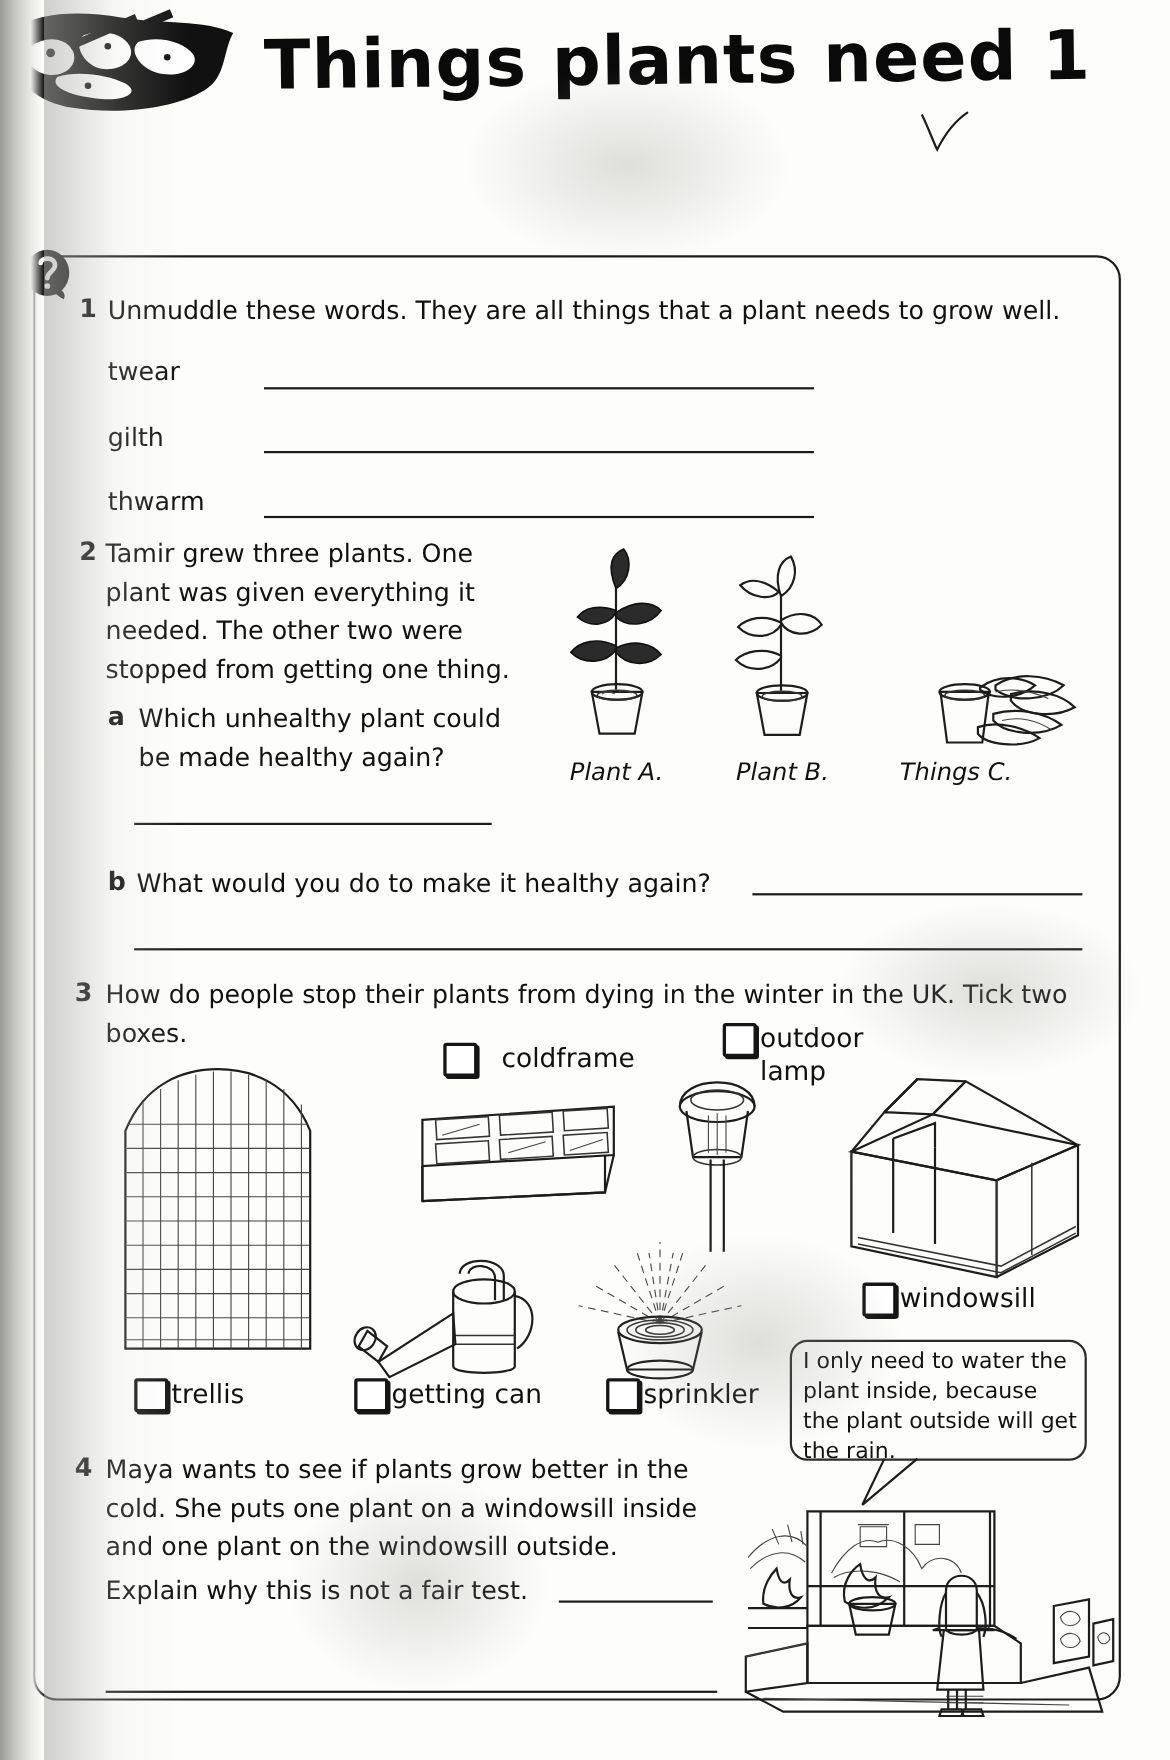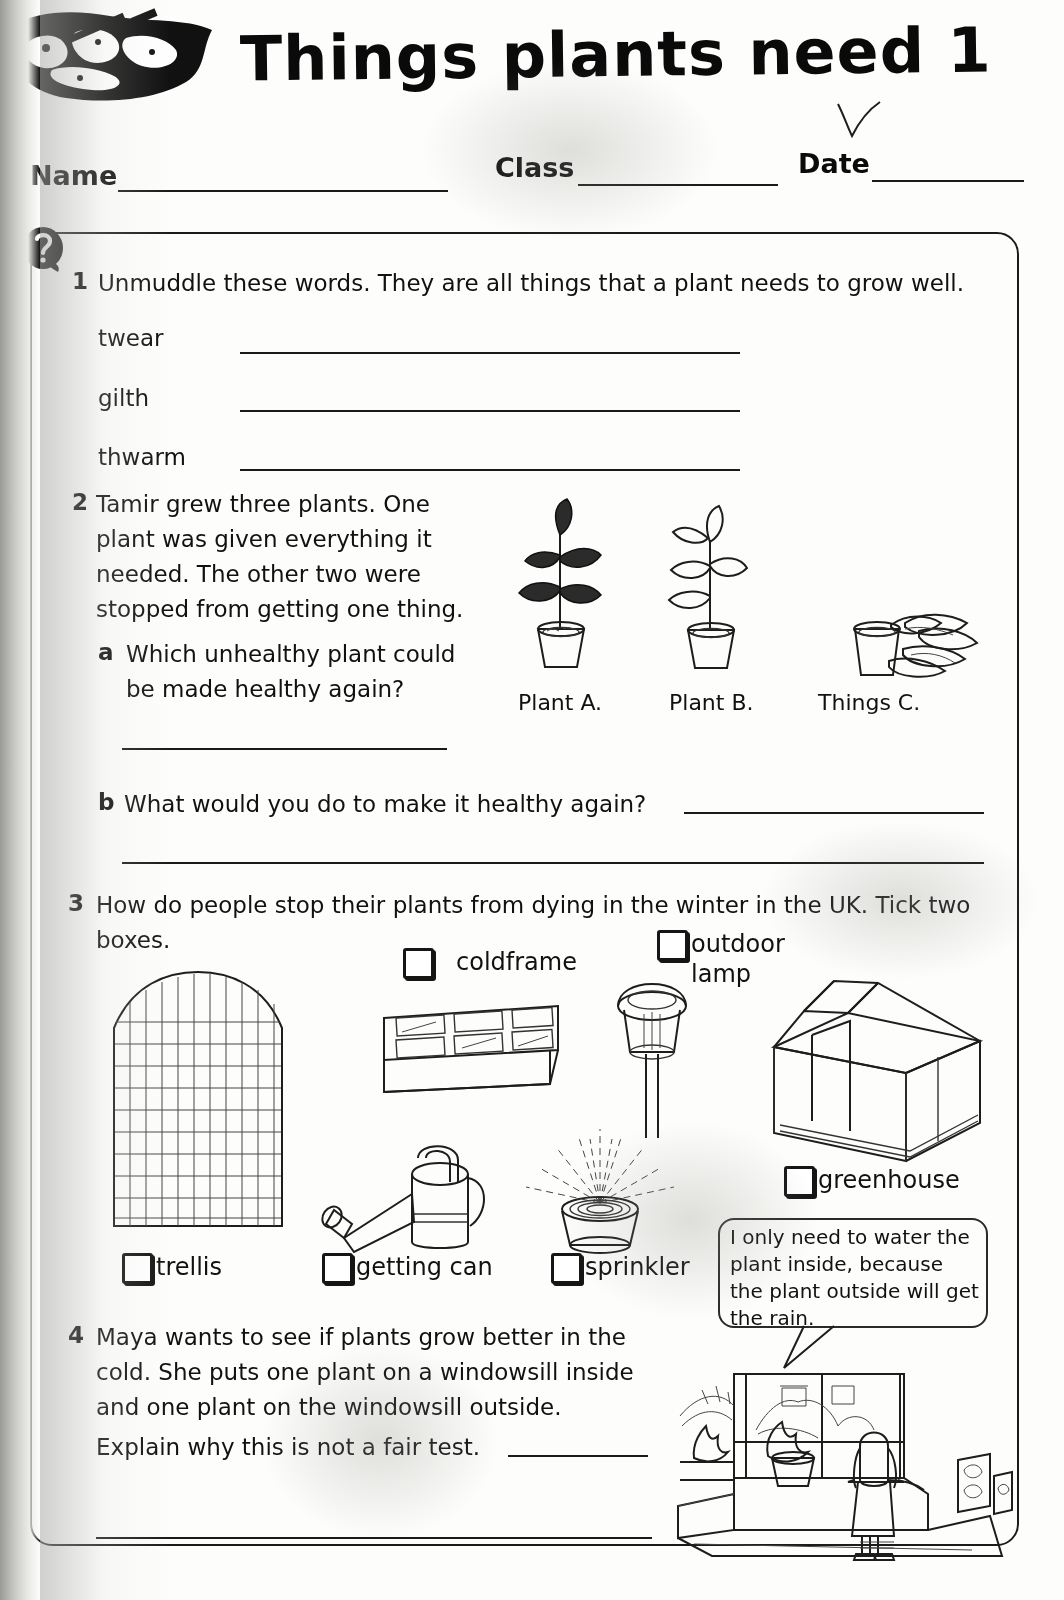--- a/index.html
+++ b/index.html
@@ -65,21 +65,21 @@
     position:absolute;font-weight:700;font-size:23px;color:#0b0b0b;
   }
   .qtext{
     position:absolute;font-size:23px;line-height:35px;color:#111;
     font-family:"DejaVu Sans", sans-serif;
   }
   .answerline{position:absolute;height:0;border-bottom:2px solid #1a1a1a;}
   .word{position:absolute;font-size:23px;color:#111;}
 
   .plantlabel{
-    position:absolute;font-size:22px;color:#111;text-align:center;
+    position:absolute;font-style:italic;font-size:22px;color:#111;text-align:center;
   }
 
   
   .cbox{
     position:absolute;width:25px;height:25px;
     border:3px solid #151515;border-radius:3px;background:#fff;
     box-shadow:2px 2px 0 #151515;
   }
   .cblabel{position:absolute;font-size:24px;color:#111;line-height:30px;}
 
@@ -125,30 +125,20 @@
 
     <div class="title">Things plants need 1</div>
 
     <div class="tick-mark">
       <svg width="46" height="40" viewBox="0 0 46 40">
         <path class="ln" d="M2 4 C8 16,12 28,16 36 C22 24,32 10,44 2" stroke-width="2.2"></path>
       </svg>
     </div>
   </div>
 
-  <div class="fieldrow">
-    <div class="flabel" style="left:30px;top:14px;">Name</div>
-    <div class="fline" style="left:118px;top:44px;width:330px;"></div>
-
-    <div class="flabel" style="left:495px;top:6px;">Class</div>
-    <div class="fline" style="left:578px;top:38px;width:200px;"></div>
-
-    <div class="flabel" style="left:798px;top:2px;">Date</div>
-    <div class="fline" style="left:872px;top:34px;width:152px;"></div>
-  </div>
 
   <div class="card"></div>
 
   <div class="qbadge">
     <svg width="44" height="48" viewBox="0 0 44 48">
       <ellipse cx="21" cy="22" rx="20" ry="21" fill="#111"></ellipse>
       <path d="M30 36 C36 38,38 42,36 46 C32 44,28 41,26 38 Z" fill="#111"></path>
       <path d="M15 13 C15 8,28 7,28 15 C28 21,21 21,21 27" stroke="#fff" stroke-width="4.2" fill="none" stroke-linecap="round"></path>
       <circle cx="21" cy="34" r="2.6" fill="#fff"></circle>
     </svg>
@@ -269,21 +259,21 @@
       <path class="ln" d="M66 56 L96 26 L140 28"></path>
       <path class="ln" d="M96 26 L66 56 M140 28 L110 58"></path>
       <path class="ln" d="M74 80 L74 166 M112 88 L112 176"></path>
       <path class="ln" d="M74 80 L112 66 L112 88"></path>
       <path class="ln-thin" d="M168 118 L168 206 M36 92 L36 178"></path>
       <path class="ln-thin" d="M42 176 L172 202 L240 166 M42 170 L172 196 L240 160"></path>
       <path class="ln-thin" d="M200 102 L200 186"></path>
     </svg>
   </div>
   <div class="cbox" style="left:784px;top:1166px;"></div>
-  <div class="cblabel" style="left:818px;top:1165px;">greenhouse</div>
+  <div class="cblabel" style="left:818px;top:1165px;">windowsill</div>
 
   <div style="position:absolute;left:108px;top:968px;">
     <svg width="180" height="262" viewBox="0 0 180 262">
       <path class="ln" d="M6 60 C24 16,60 4,90 4 C120 4,156 16,174 60 L174 258 L6 258 Z" fill="#fff"></path>
       <g class="ln-fine">
         <path d="M22 34 L22 258 M38 22 L38 258 M54 14 L54 258 M70 9 L70 258 M86 6 L86 258
                  M102 6 L102 258 M118 9 L118 258 M134 14 L134 258 M150 22 L150 258 M166 36 L166 258"></path>
         <path d="M8 54 L172 54 M7 76 L173 76 M7 98 L173 98 M7 120 L173 120 M7 142 L173 142
                  M7 164 L173 164 M7 186 L173 186 M7 208 L173 208 M7 230 L173 230 M7 250 L173 250"></path>
       </g>

